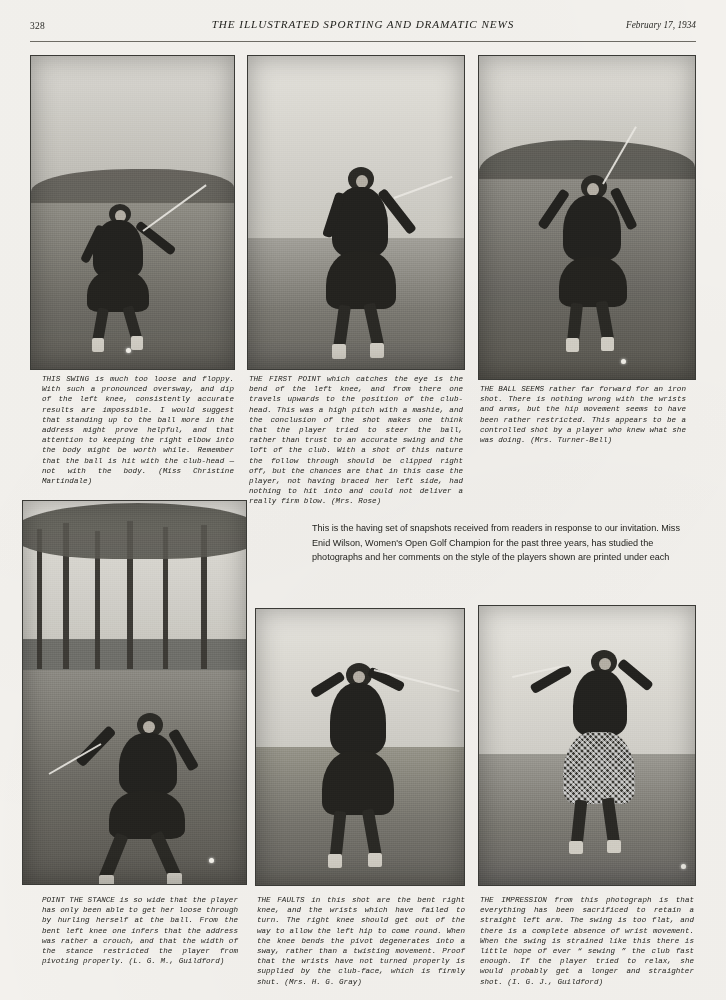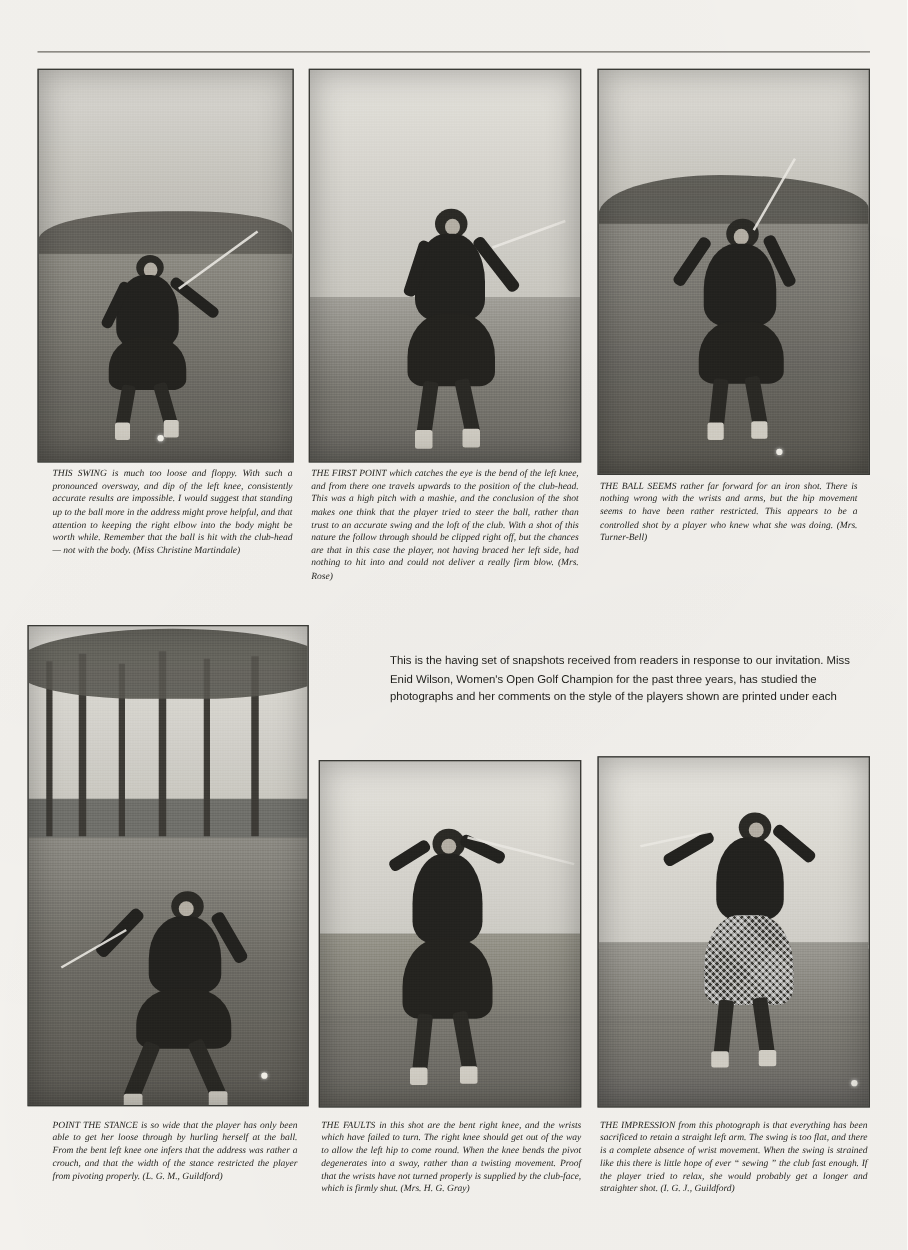--- a/index.html
+++ b/index.html
@@ -185,21 +185,21 @@
   .bush {
     position: absolute;
     background: #4b4943;
     border-radius: 50% 50% 40% 40%;
     opacity: .9;
   }
 
   
   .caption {
     position: absolute;
-    font-family: Liberation Serif, serif;
+    font-family: Liberation Mono, monospace;
     font-style: italic;
     font-size: 7.6px;
     line-height: 10.2px;
     text-align: justify;
     color: #1e1e1a;
     hyphens: auto;
   }
   .caption .lead {
     font-variant: small-caps;
     font-style: italic;
@@ -221,20 +221,25 @@
     line-height: 14.6px;
     color: #1d1d19;
     text-align: left;
   }
 </style>
 </head>
 <body>
 
 <div class="page">
 
+  <div class="masthead">
+    <div class="folio">328</div>
+    <div class="masthead-title">THE ILLUSTRATED SPORTING AND DRAMATIC NEWS</div>
+    <div class="masthead-date">February 17, 1934</div>
+  </div>
   <div class="rule"></div>
 
   <div class="photo" style="left:30px; top:55px; width:205px; height:315px;">
     <div class="sky" style="height:48%"></div>
     <div class="treeline" style="top:36%; height:12%; background:#56544e; border-radius:50% 40% 0 0/60% 50% 0 0;"></div>
     <div class="horizon" style="top:47%"></div>
     <div class="ground" style="height:53%"></div>
 
     <div class="fig" style="left:34px; top:130px; width:110px; height:175px;">
       <div class="head" style="left:44px; top:18px; width:22px; height:20px;"></div>

